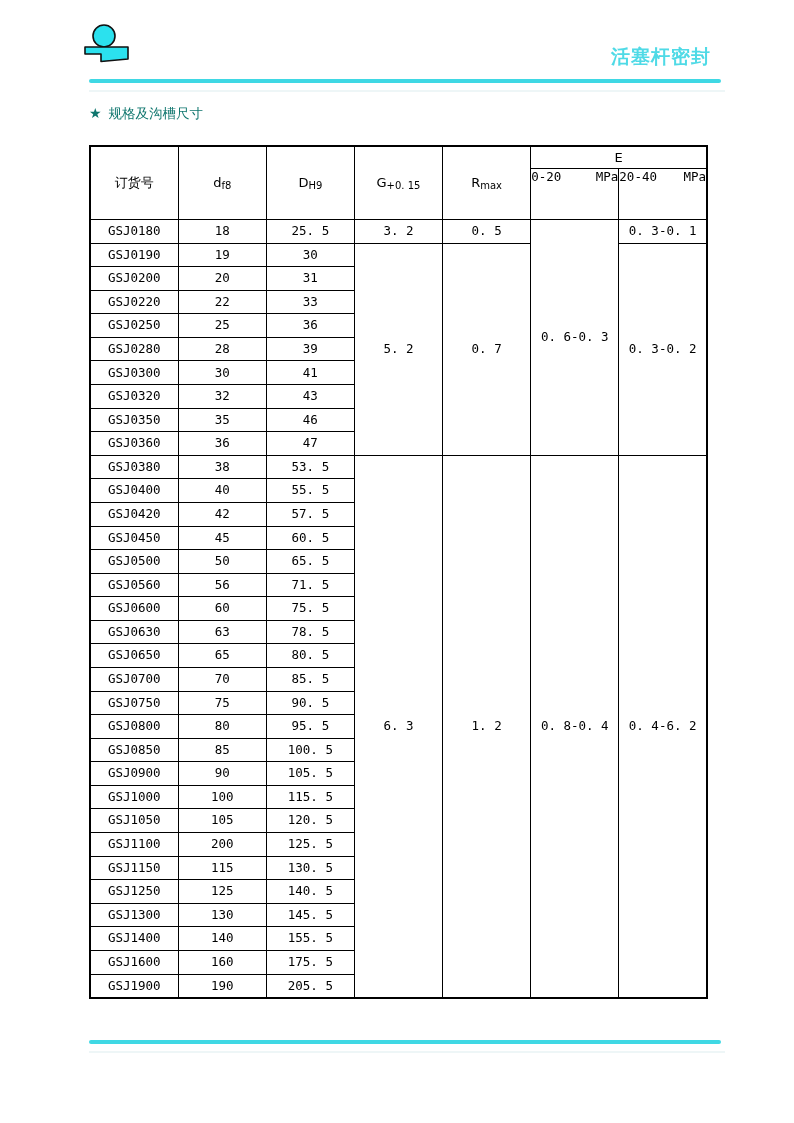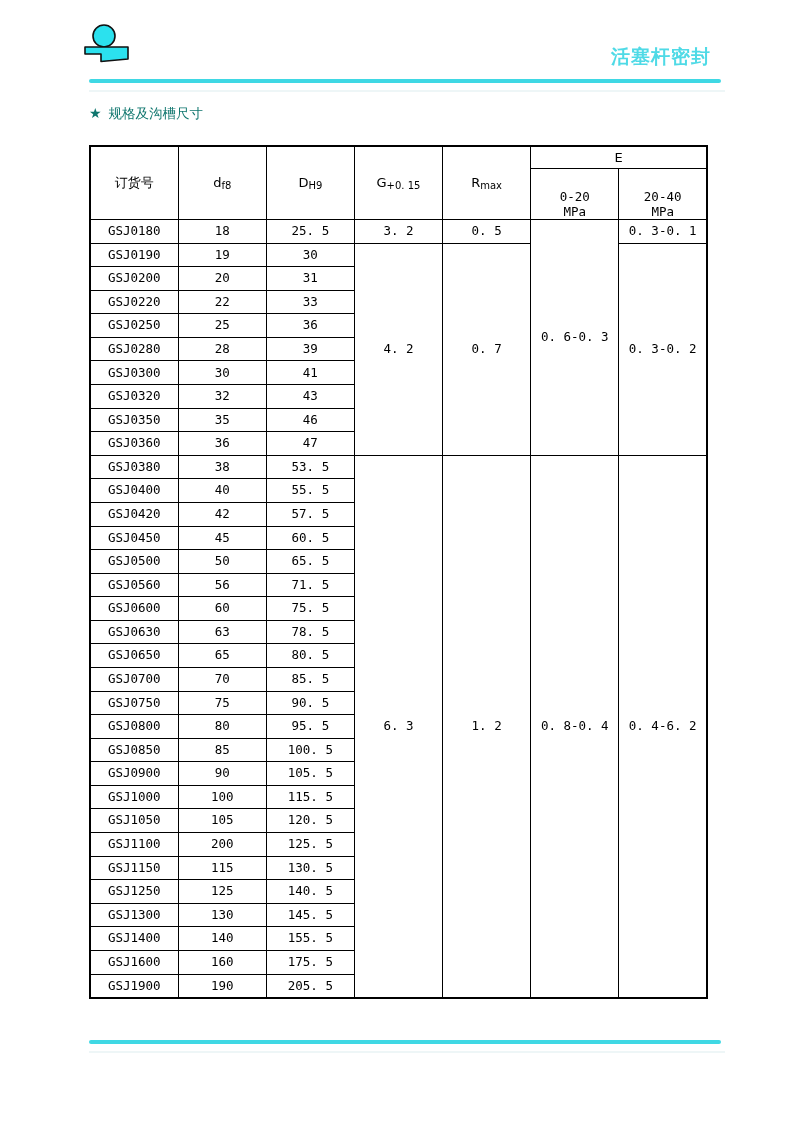--- a/index.html
+++ b/index.html
@@ -32,21 +32,21 @@
   .spec th,.spec td{
     border:1px solid #000;text-align:center;vertical-align:middle;padding:0;
     font-weight:normal;
   }
   .spec thead th{font-size:14px;}
   .spec thead tr.e-row th{height:21px;font-size:13px;}
   .spec thead tr.sub-row th{height:50px;}
   .spec thead th.span-head{height:73px;}
   .base{font-size:13px;}
   .sub{font-size:10px;vertical-align:-2px;}
-  .e-sub{display:flex;flex-direction:column;justify-content:flex-end;height:100%;
+  .e-sub{display:flex;flex-direction:row;justify-content:space-between;height:100%;
          font-size:12.5px;font-family:"DejaVu Sans Mono","Liberation Mono",monospace;}
   .spec tbody td{
     height:22.58px;line-height:1;font-size:12.5px;
     font-family:"DejaVu Sans Mono","Liberation Mono",monospace;
   }
 </style>
 </head>
 <body>
 
 <svg class="logo" viewBox="0 0 50 52">
@@ -93,21 +93,21 @@
         <td>25. 5</td>
         <td rowspan="1">3. 2</td>
         <td rowspan="1">0. 5</td>
         <td rowspan="10">0. 6-0. 3</td>
         <td rowspan="1">0. 3-0. 1</td>
       </tr>
       <tr>
         <td>GSJ0190</td>
         <td>19</td>
         <td>30</td>
-        <td rowspan="9">4. 2</td>
+        <td rowspan="9">5. 2</td>
         <td rowspan="9">0. 7</td>
         <td rowspan="9">0. 3-0. 2</td>
       </tr>
       <tr>
         <td>GSJ0200</td>
         <td>20</td>
         <td>31</td>
       </tr>
       <tr>
         <td>GSJ0220</td>

